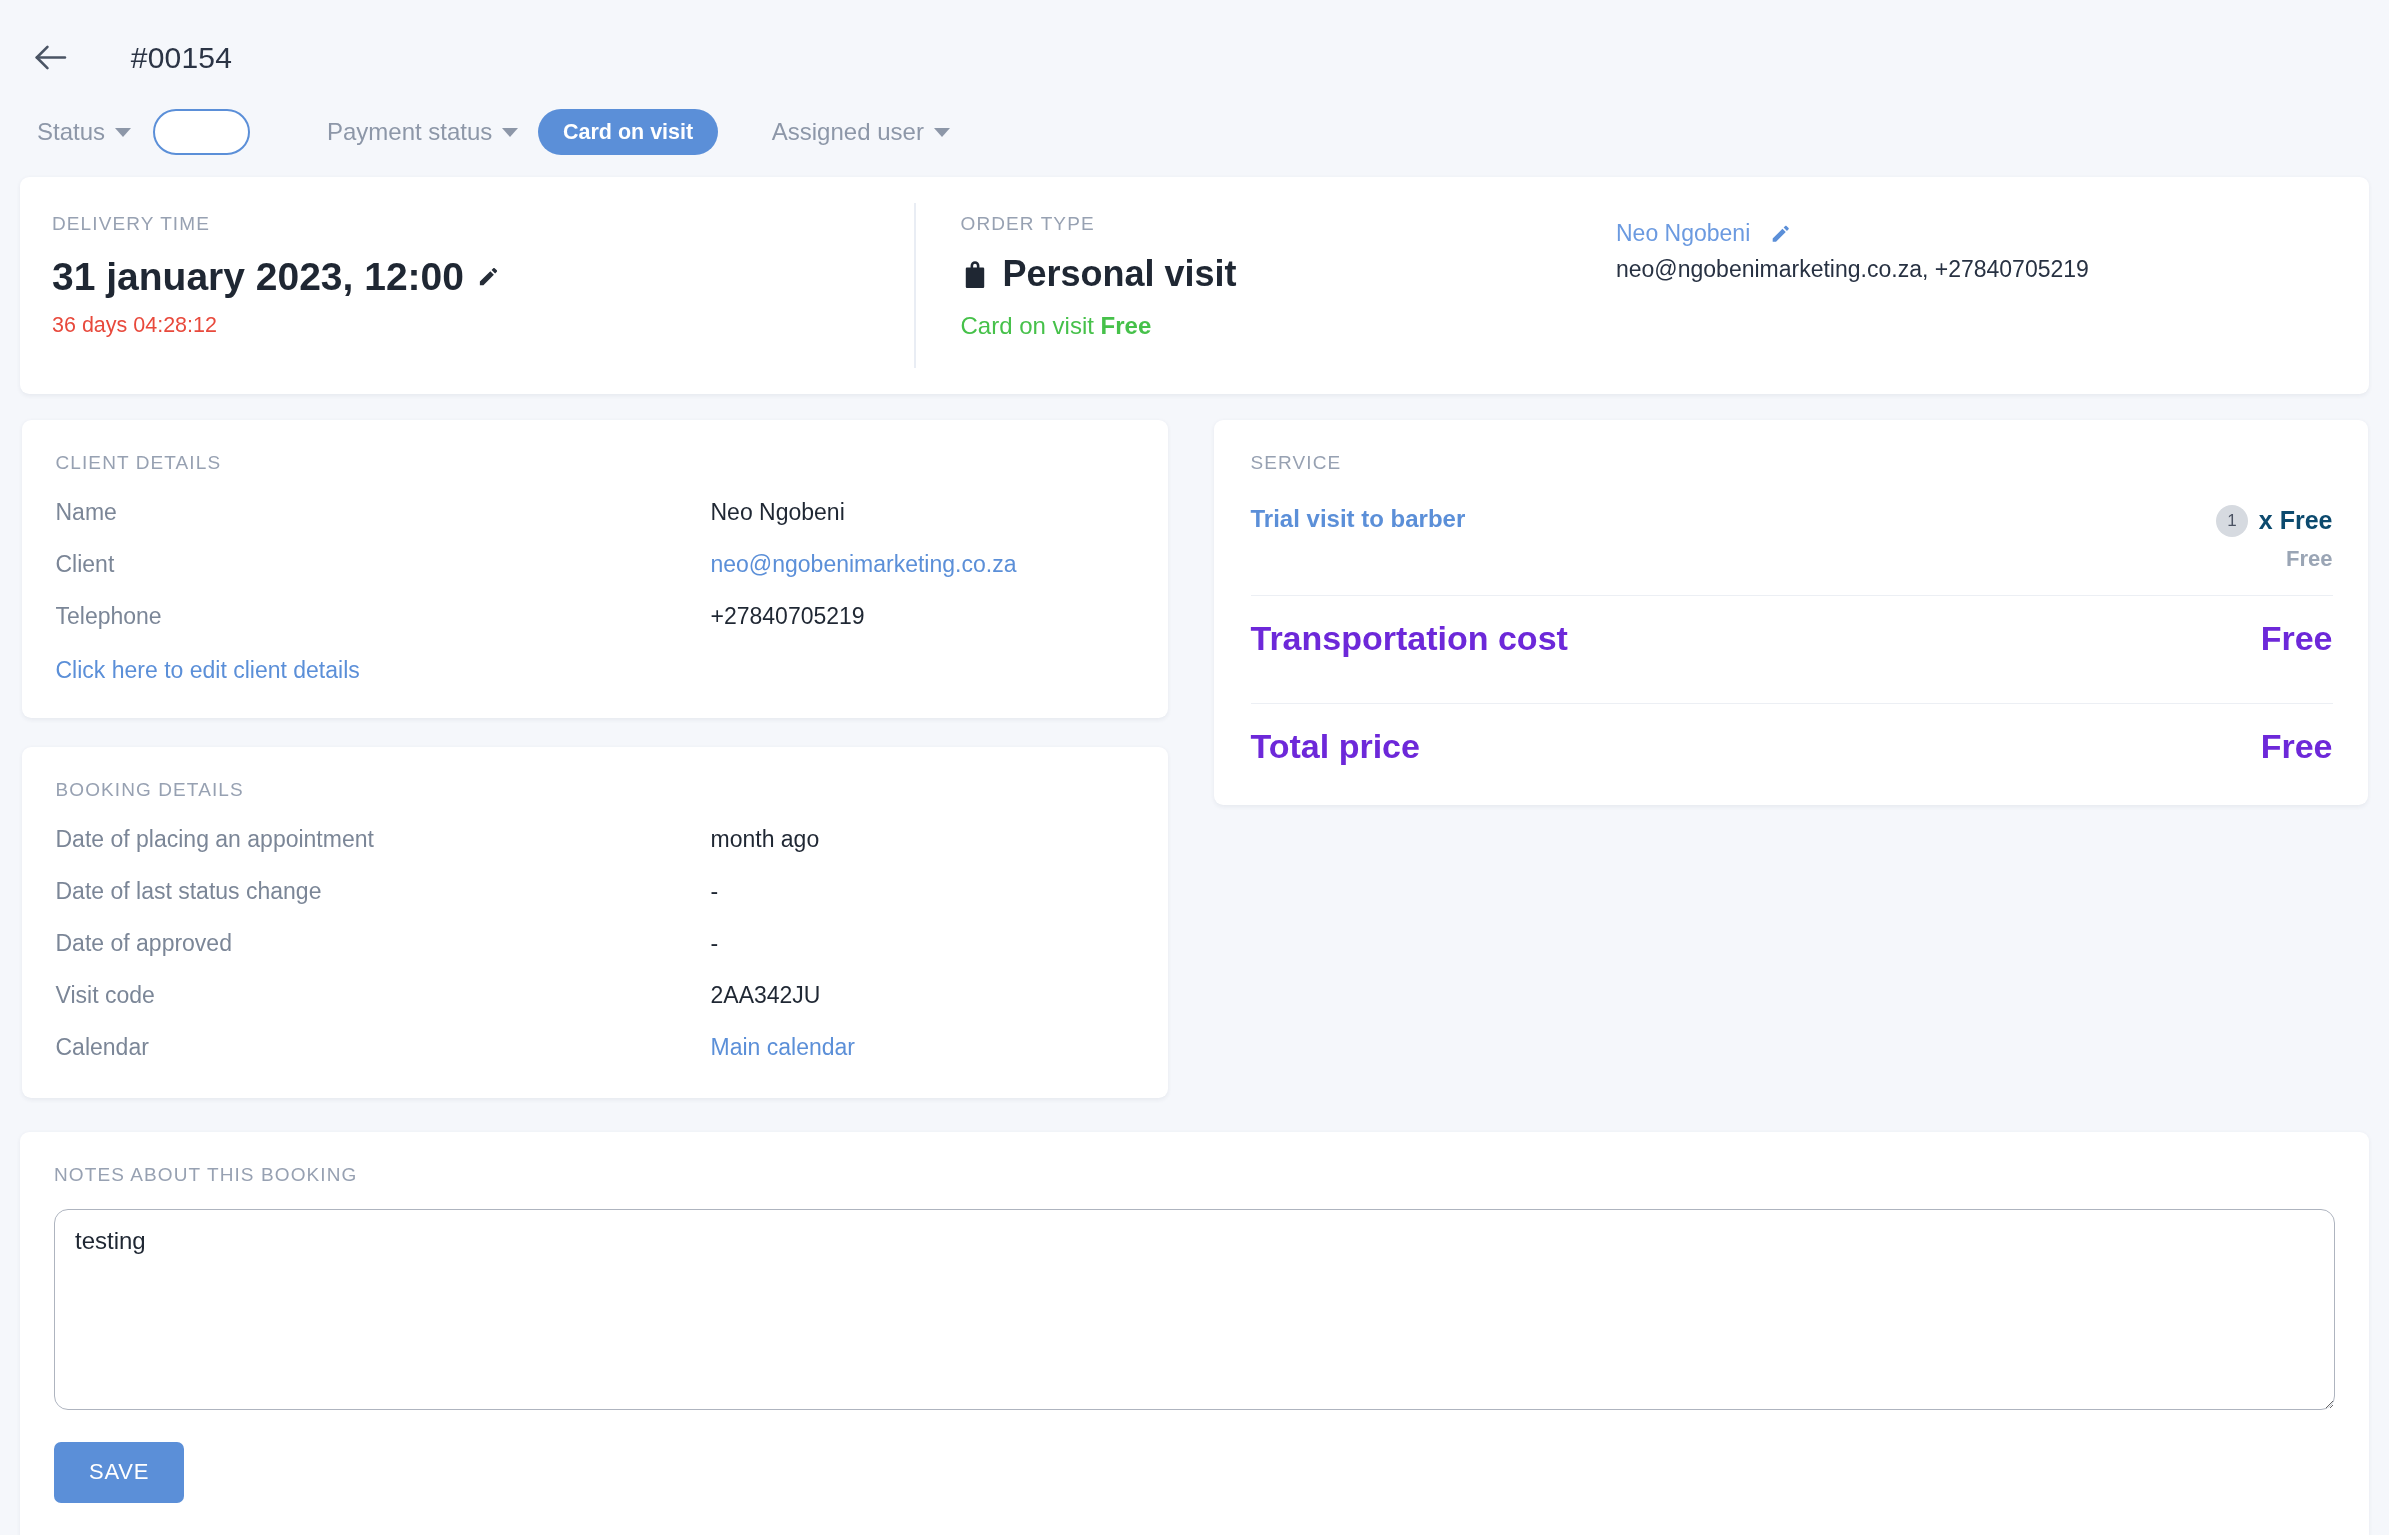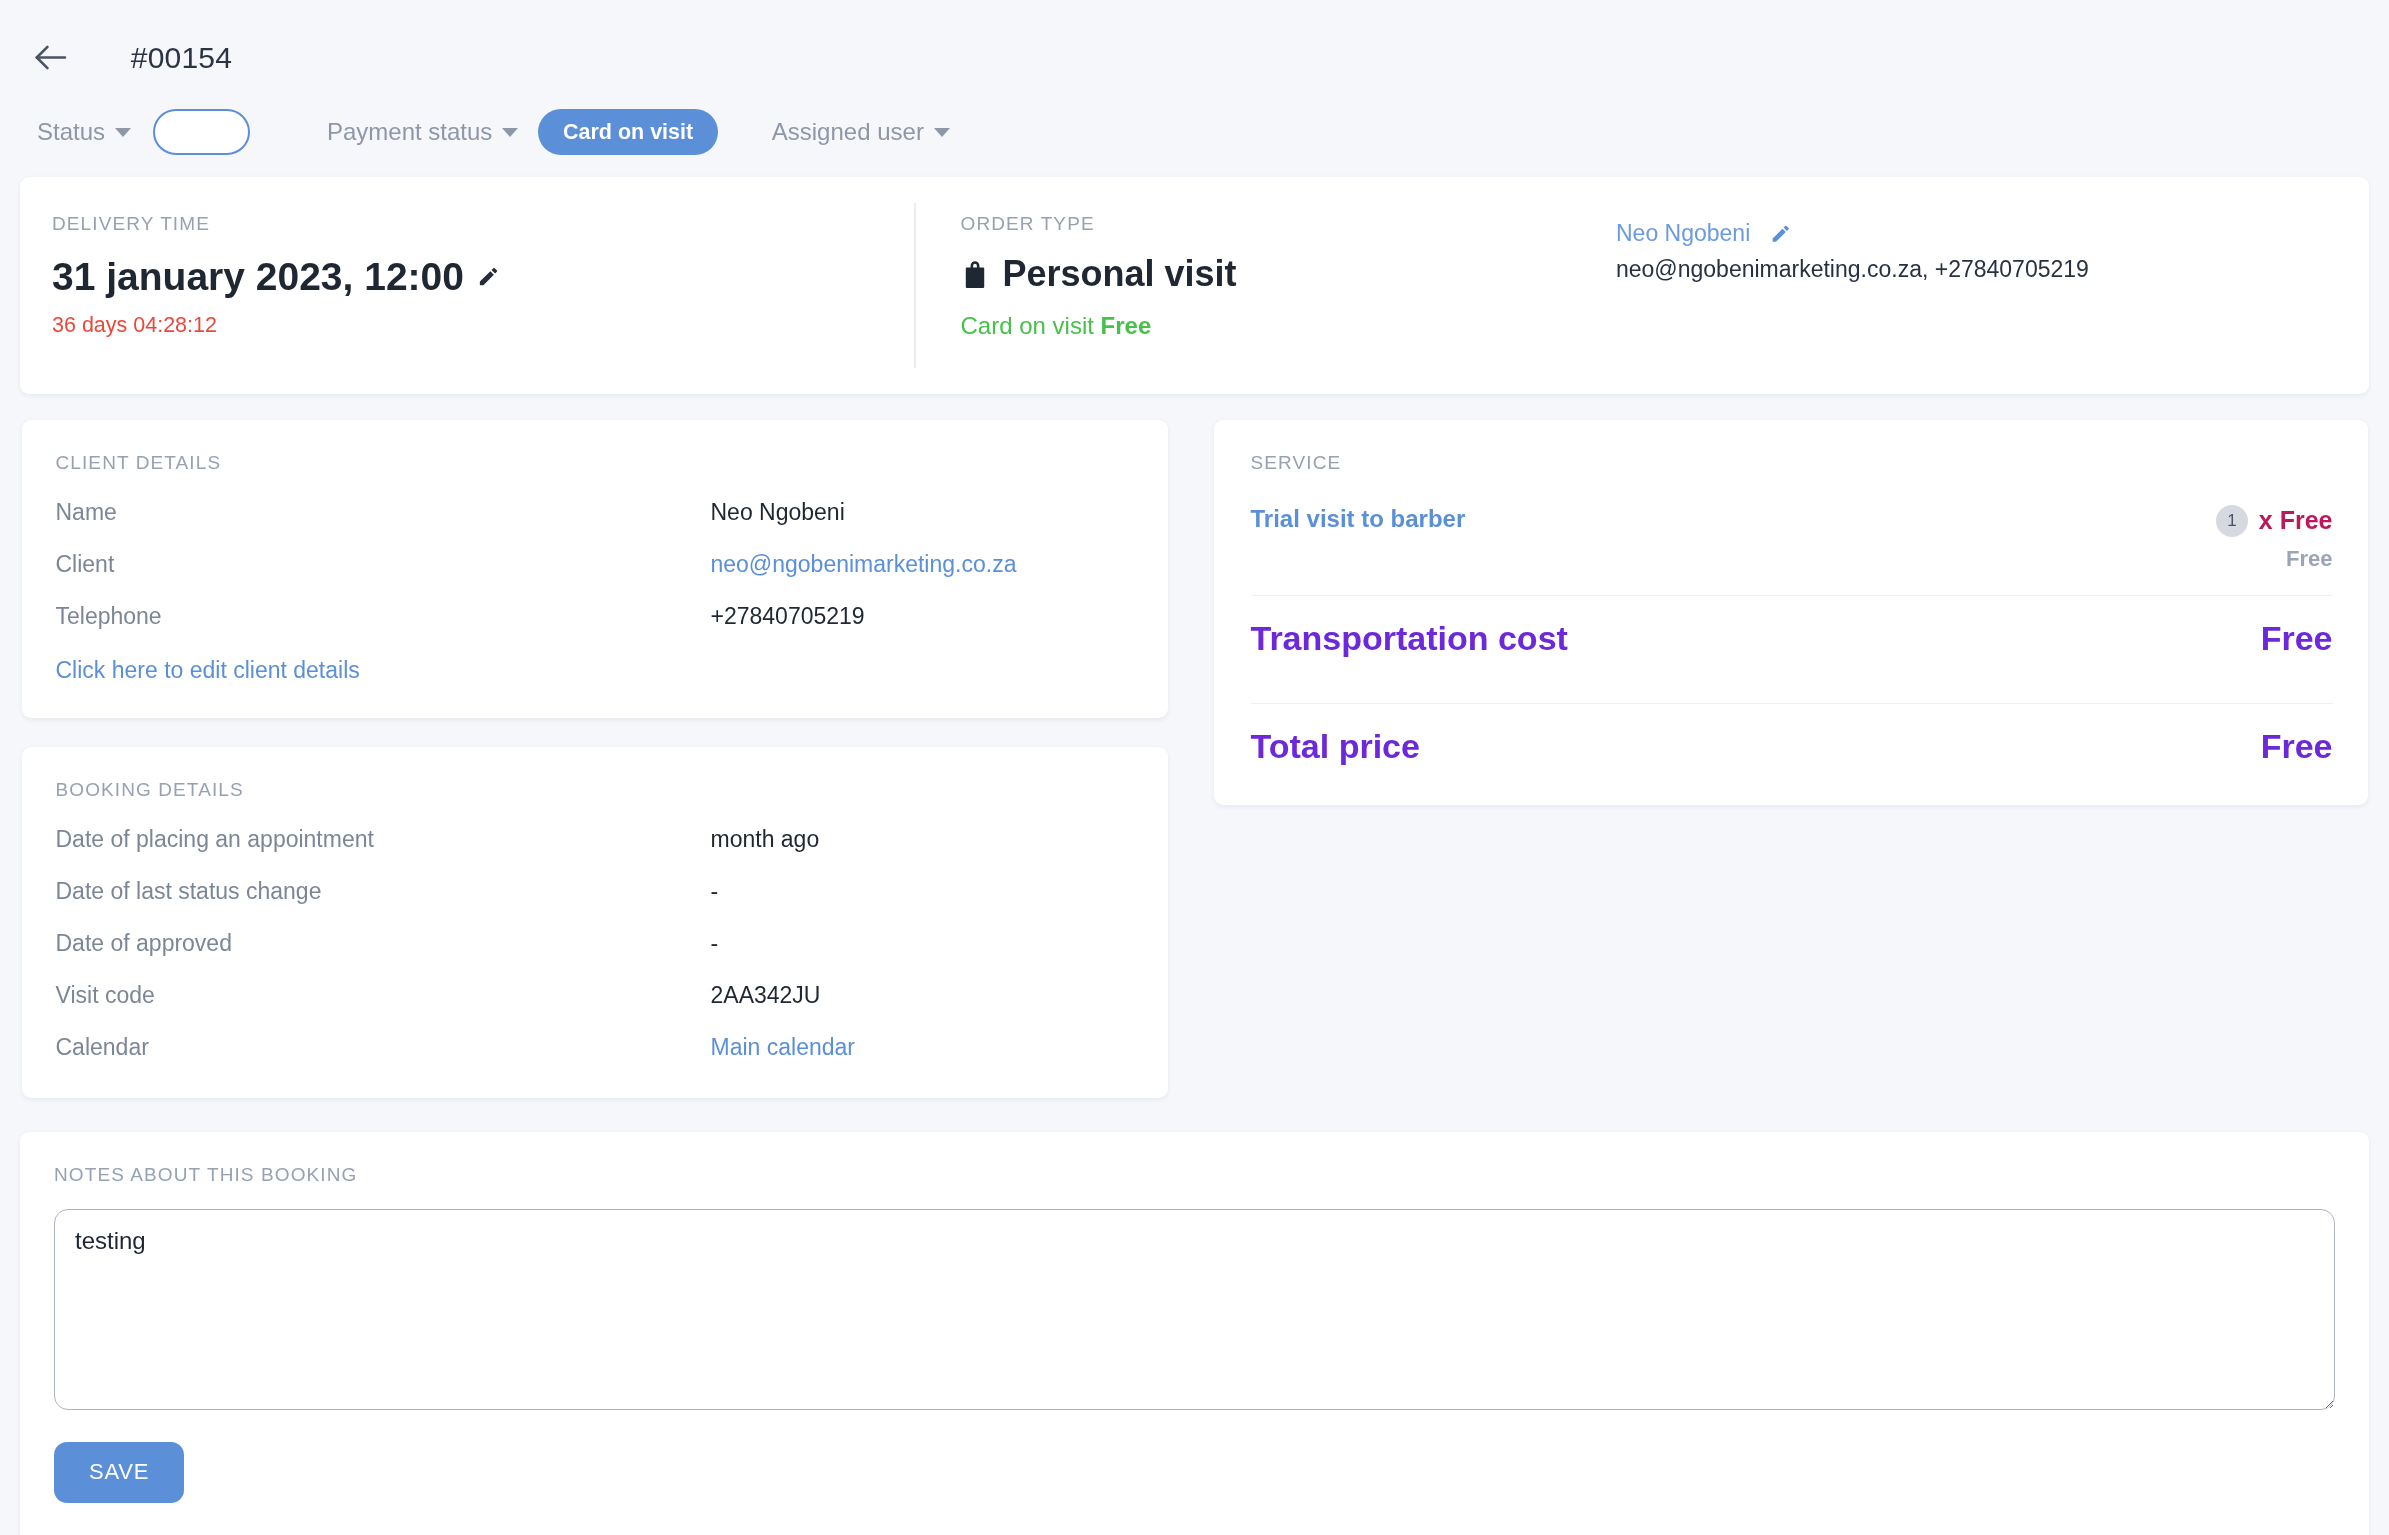--- a/index.html
+++ b/index.html
@@ -133,42 +133,42 @@
   .svc-row { display: flex; align-items: flex-start; margin-top: 31px; }
   .svc-name { font-size: 24px; color: #5b8fd8; font-weight: 700; cursor: pointer; }
   .svc-right { margin-left: auto; text-align: right; }
   .svc-qty-line { display: flex; align-items: center; justify-content: flex-end; }
   .qty-bubble {
     width: 32px; height: 32px; border-radius: 50%;
     background: #d6dae0; color: #4a5262;
     font-size: 17px; display: inline-flex; align-items: center; justify-content: center;
     margin-right: 10.8px;
   }
-  .svc-price { font-size: 25px; font-weight: 700; color: #be185d; }
+  .svc-price { font-size: 25px; font-weight: 700; color: #0c4a6e; }
   .svc-sub { font-size: 22px; color: #9aa5b5; font-weight: 700; margin-top: 9.2px; }
   .svc-sep { height: 1.5px; background: #eceff4; margin-top: 23px; }
   .svc-total-row {
     display: flex; align-items: center; justify-content: space-between;
     padding: 23px 0 21.5px 0; font-size: 34px; font-weight: 700; color: #6d28d9;
   }
   .svc-total-row.last { padding-bottom: 7.7px; }
 
   
   .notes-card { margin-top: 34px; padding: 32px 34px 41px 34px; min-height: 453px; }
   .notes-area {
     margin-top: 23px; width: 100%; height: 201px;
     border: 1.5px solid #aeb4bf; border-radius: 14px;
     font-family: "Liberation Sans", sans-serif;
     font-size: 24px; color: #1f2733;
     padding: 17.7px 20px; resize: both; background: #fff;
     display: block;
   }
   .save-btn {
     margin-top: 32px; background: #5b8fd8; color: #fff; border: none;
-    border-radius: 13px; height: 61px; padding: 0 35px;
+    border-radius: 7px; height: 61px; padding: 0 35px;
     font-size: 22px; letter-spacing: 0.8px; cursor: pointer;
     font-family: "Liberation Sans", sans-serif;
   }
 </style>
 </head>
 <body>
 
 <div class="page">
 
   <div class="topbar">

